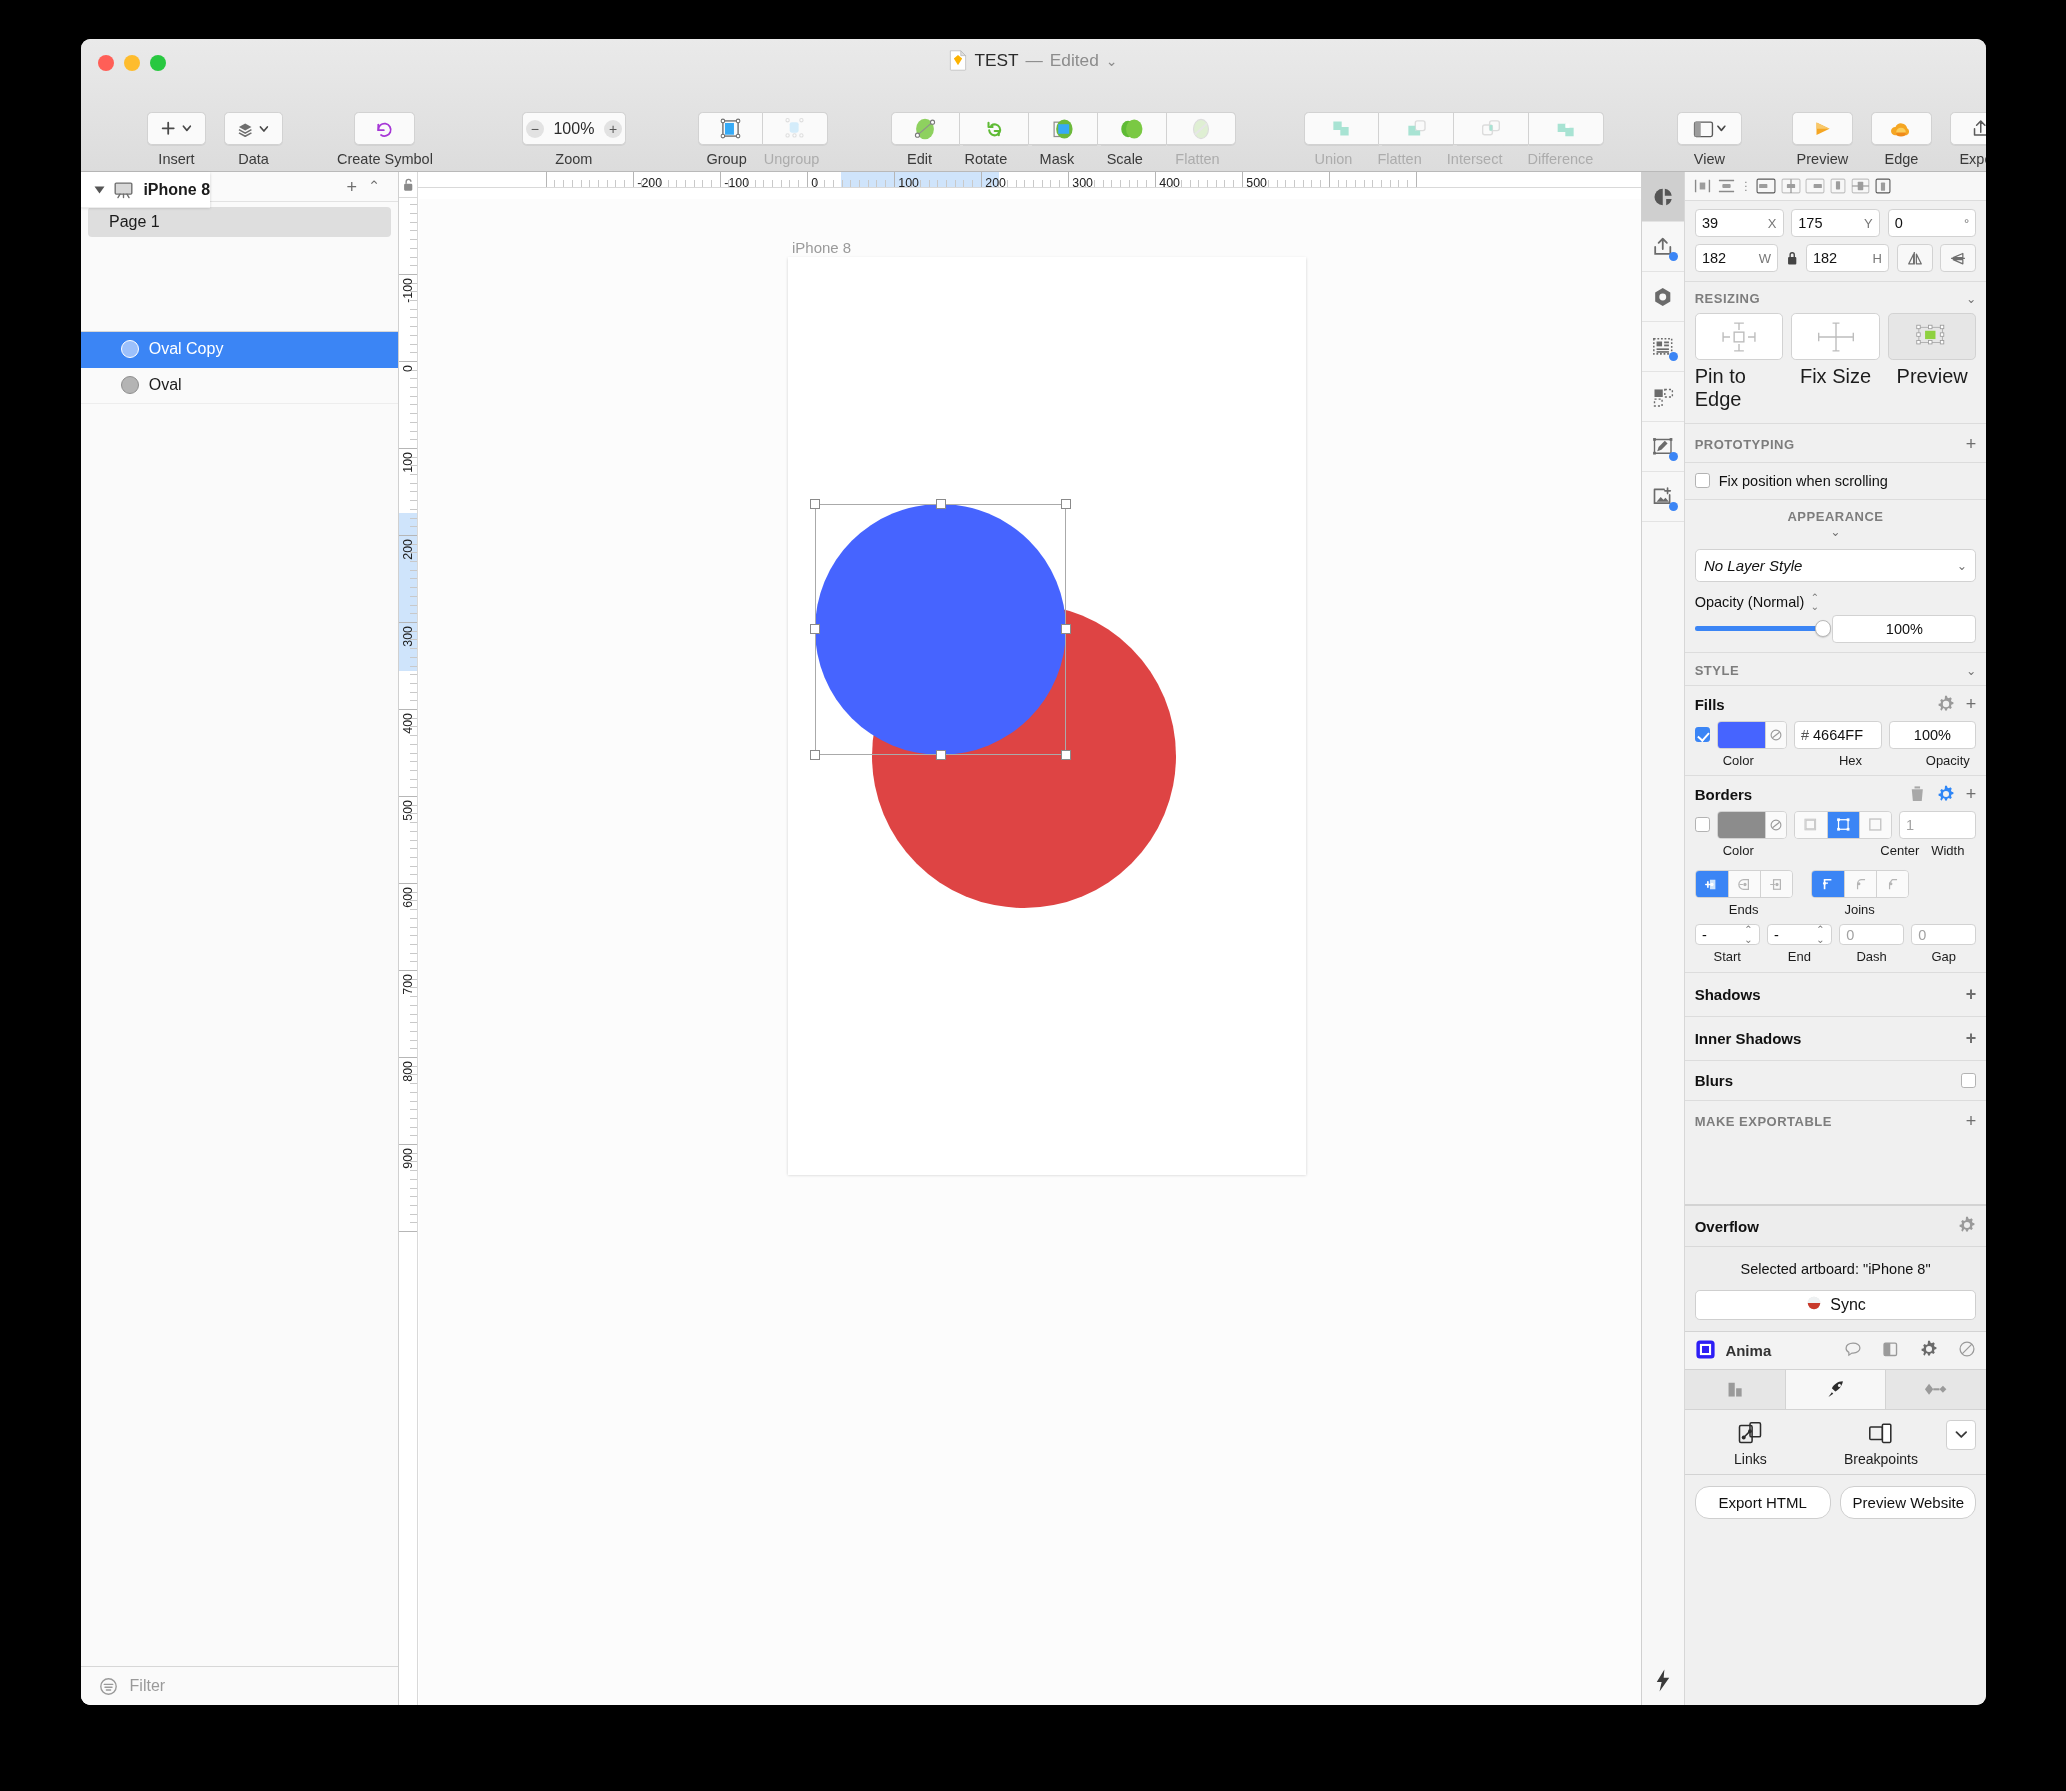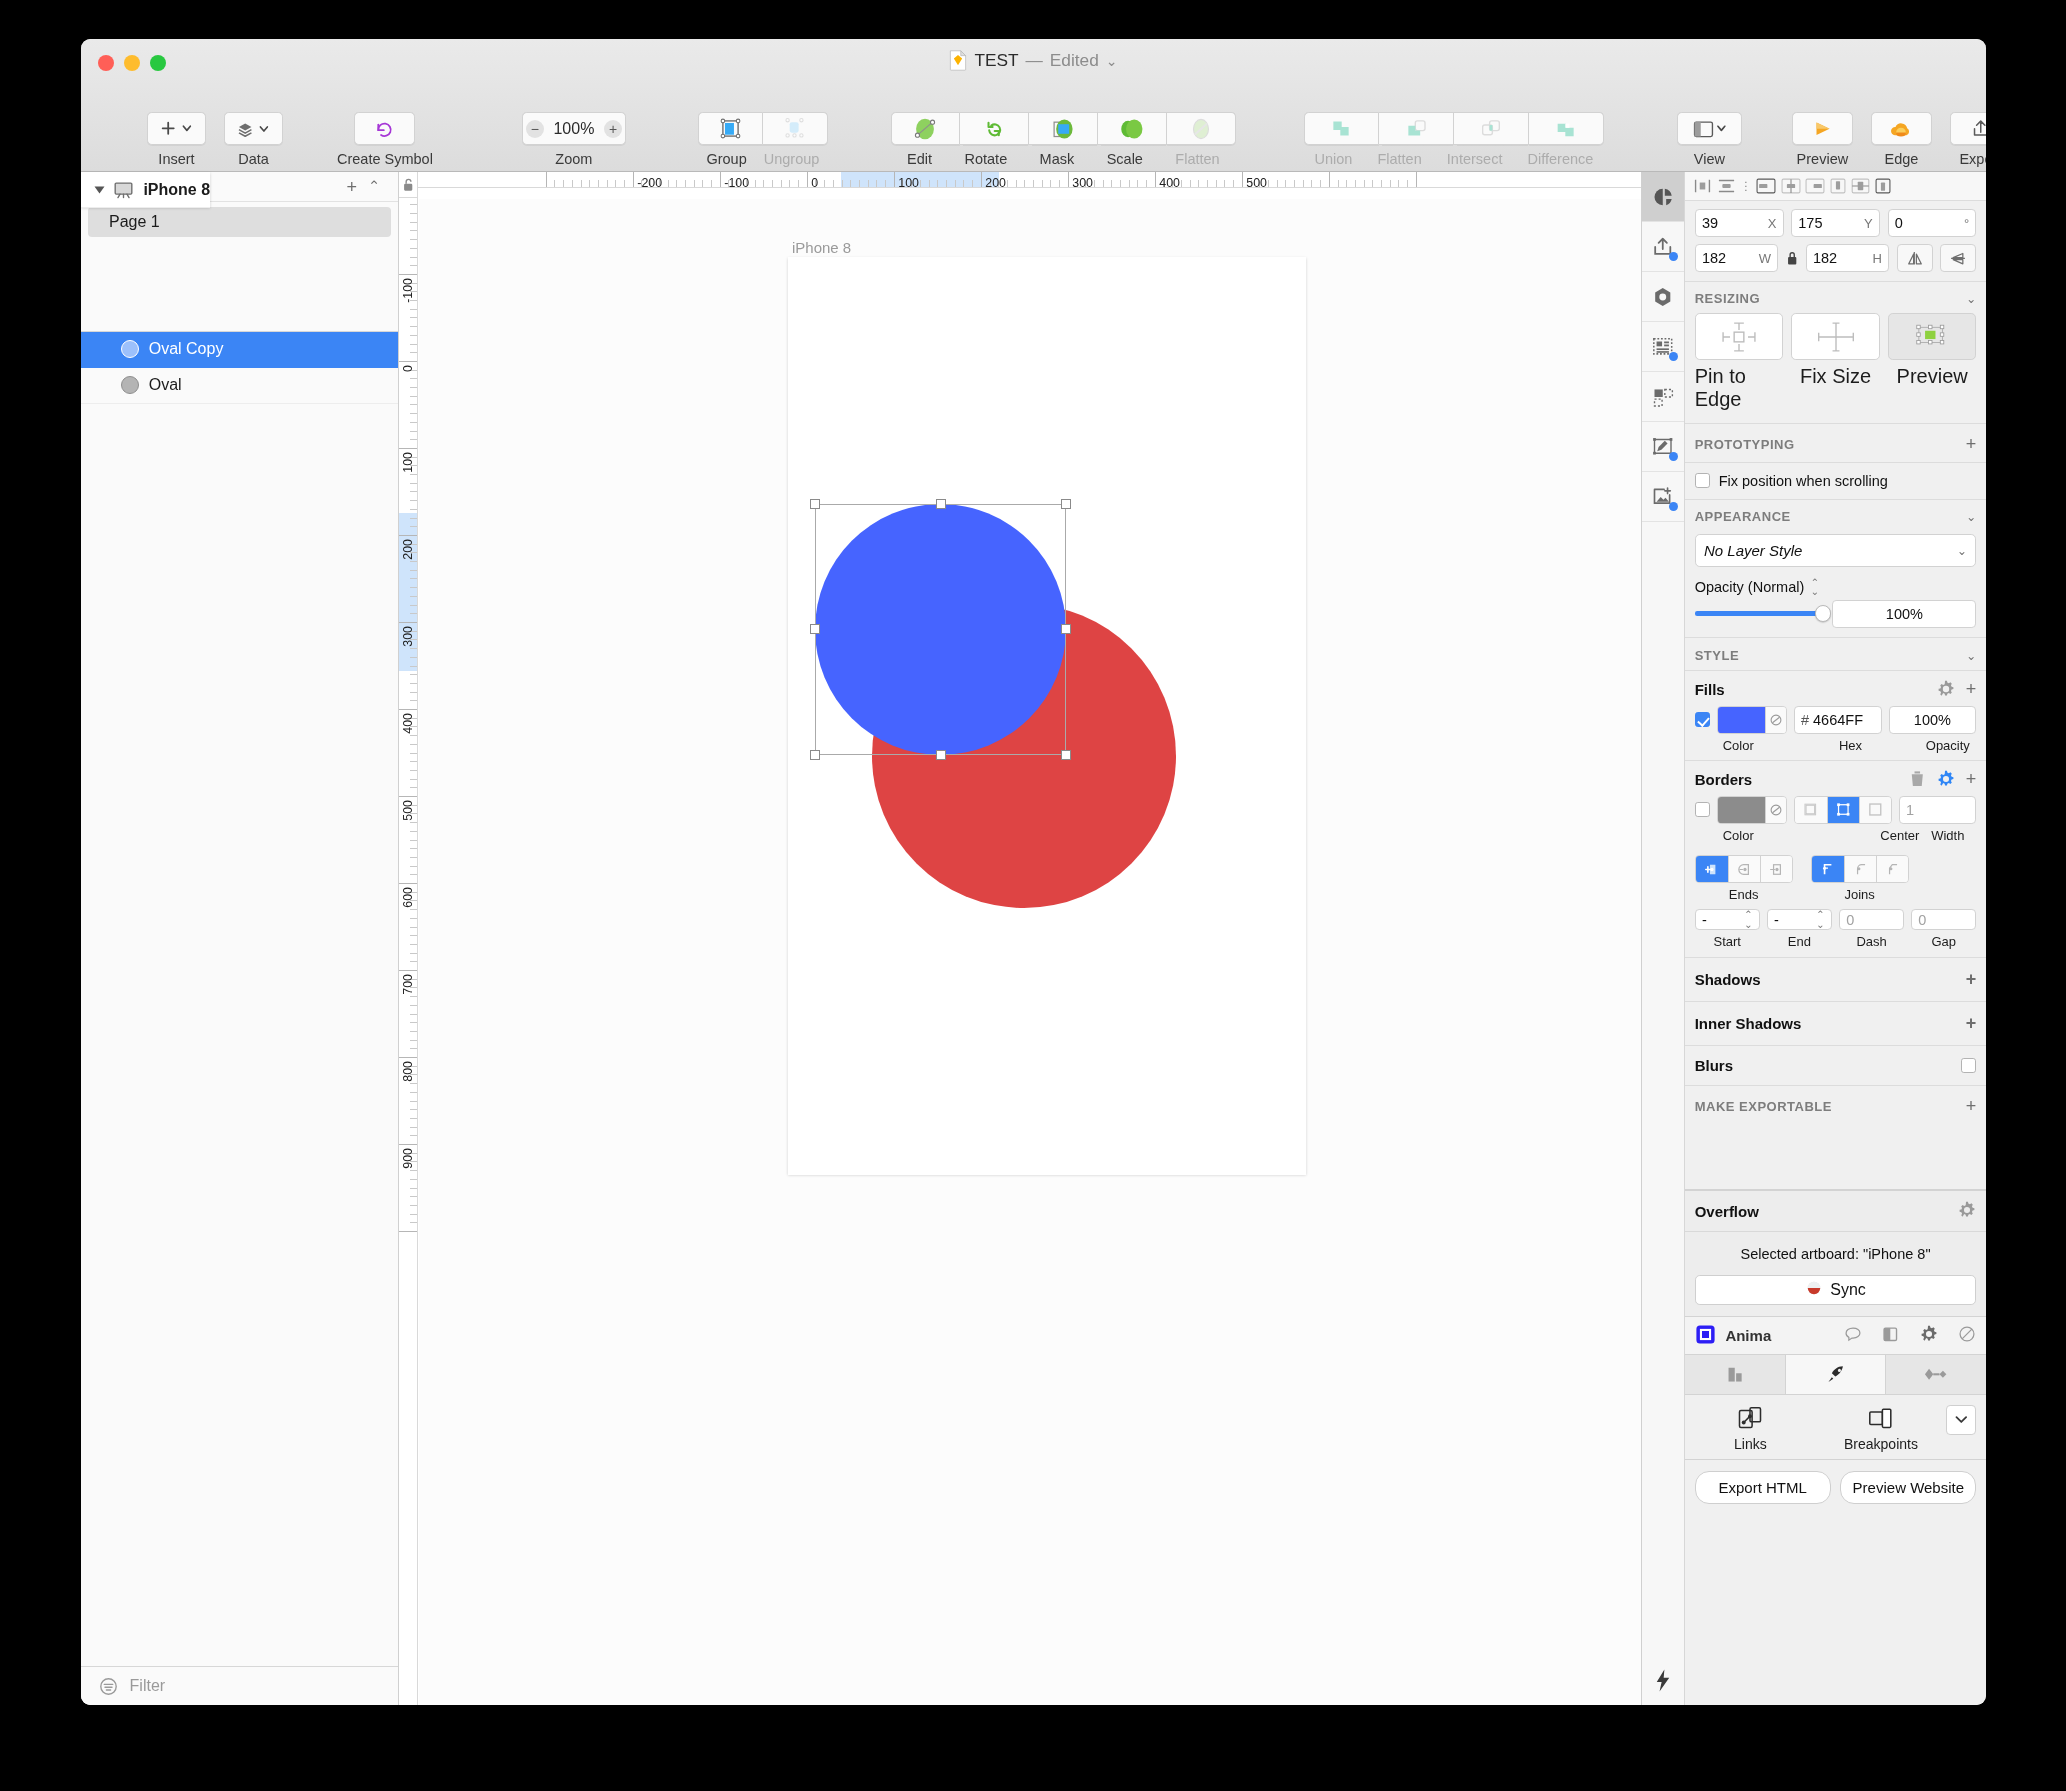--- a/index.html
+++ b/index.html
@@ -1046,21 +1046,21 @@
 
         <div class="sect-head">
           <span class="sect-title">PROTOTYPING</span>
           <span class="chev-dn" style="font-size:18px;">+</span>
         </div>
         <div class="checkrow" style="border-top:0.7px solid #dcdcdc;padding-top:9.7px;">
           <span class="cbox"></span>
           <span>Fix position when scrolling</span>
         </div>
 
-        <div class="sect-head" style="margin-top:0;">
+        <div class="sect-head" style="margin-top:0;flex-direction:column;">
           <span class="sect-title">APPEARANCE</span>
           <span class="chev-dn">⌄</span>
         </div>
         <div class="select-fld">
           <span>No Layer Style</span>
           <span style="margin-left:auto;font-style:normal;color:#6e6e6e;font-size:12.4px;">⌄</span>
         </div>
         <div class="opacity-lab">
           <span>Opacity (Normal)</span>
           <span class="stepper">

